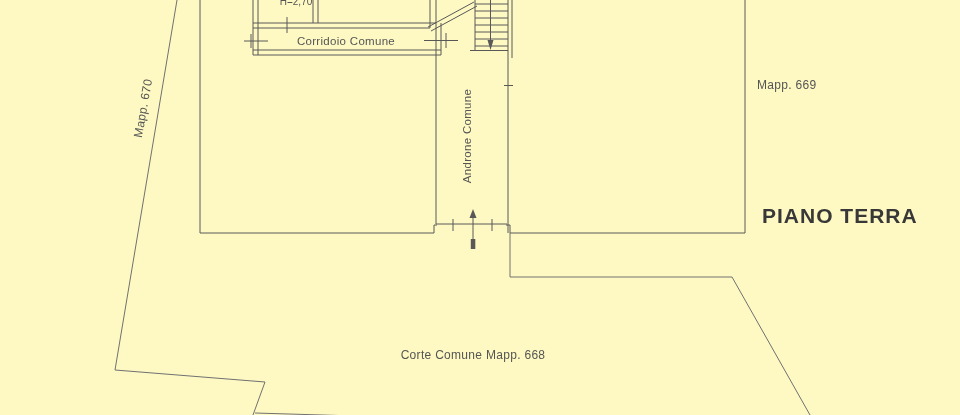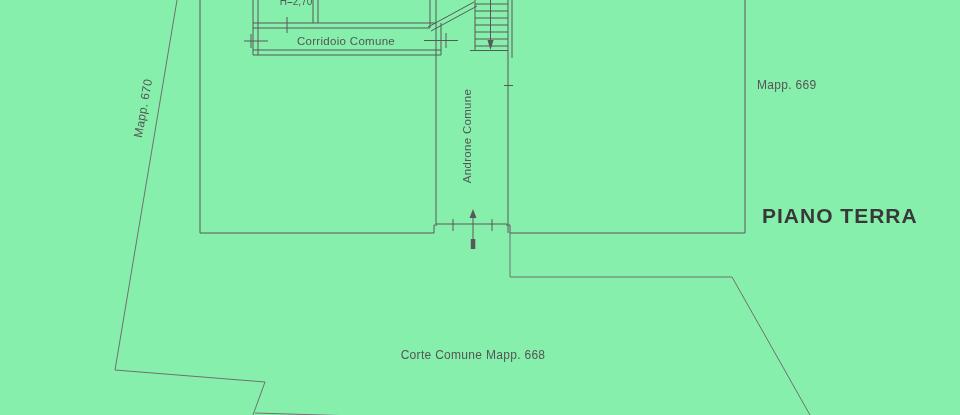--- a/index.html
+++ b/index.html
@@ -1,16 +1,16 @@
 <!DOCTYPE html>
 <html><head>
 <meta charset="utf-8">
 <style>
   html,body{margin:0;padding:0;background:#ffffff;}
-  #stage{position:relative;width:960px;height:415px;background:#86efac;overflow:hidden;
+  #stage{position:relative;width:960px;height:415px;background:#fef9c3;overflow:hidden;
          font-family:"Liberation Sans", sans-serif;}
   svg{position:absolute;left:0;top:0;}
   .lbl{font-family:"Liberation Sans", sans-serif;font-size:12px;letter-spacing:0.3px;}
   .lbl-small{font-family:"Liberation Sans", sans-serif;font-size:10px;}
   .lbl-room{font-family:"Liberation Sans", sans-serif;font-size:11.5px;letter-spacing:0.3px;}
   .lbl-title{font-family:"Liberation Sans", sans-serif;font-size:21px;font-weight:bold;letter-spacing:1px;}
 </style>
 </head>
 <body>
 

